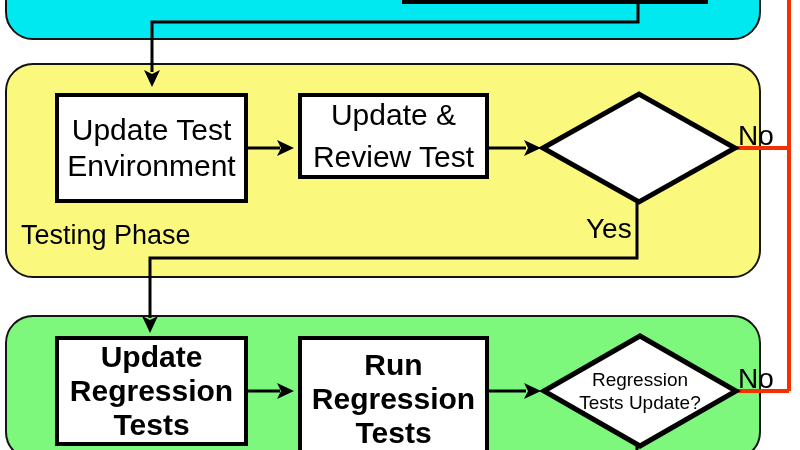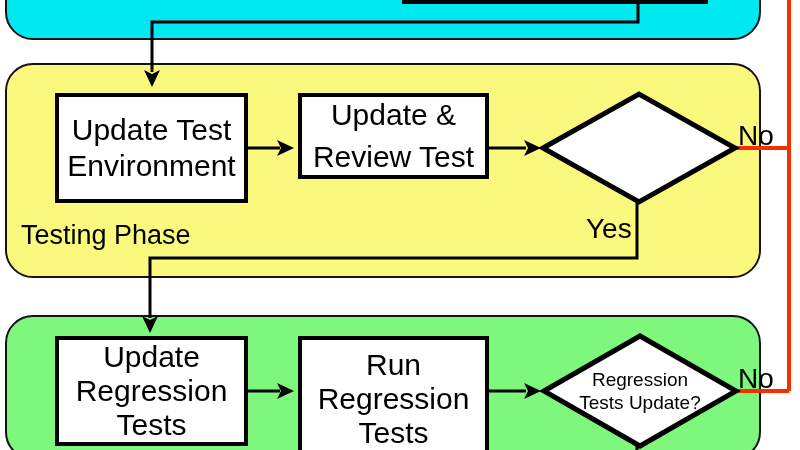--- a/index.html
+++ b/index.html
@@ -13,21 +13,21 @@
   }
   .phase-top{left:5px;top:-62px;width:756px;height:102px;background:#00e8f0;z-index:1;}
   .phase-testing{left:5px;top:63px;width:756px;height:215px;background:#faf87d;z-index:1;}
   .phase-regression{left:5px;top:315px;width:756px;height:145px;background:#7df87d;z-index:1;}
   #flow-svg{position:absolute;left:0;top:0;width:800px;height:450px;z-index:2;}
   .node{
     position:absolute;background:#ffffff;border:4px solid #000;z-index:3;
     display:flex;flex-direction:column;align-items:center;justify-content:center;
     text-align:center;font-size:30px;line-height:36px;white-space:nowrap;
   }
-  .node-3line{line-height:34px;}
+  .node-3line{line-height:34px;font-weight:bold;}
   .node-b1{left:55px;top:93px;width:193px;height:110px;}
   .node-b2{left:298px;top:93px;width:191px;height:86px;justify-content:space-between;}
   .node-b3{left:55px;top:336px;width:193px;height:110px;}
   .node-b4{left:298px;top:336px;width:191px;height:126px;}
   .node-cut{left:402px;top:-62px;width:306px;height:66px;border-width:5px;z-index:3;}
   .decision-label{
     position:absolute;z-index:3;display:flex;flex-direction:column;align-items:center;
     justify-content:center;text-align:center;font-size:19px;line-height:23px;white-space:nowrap;
   }
   .decision-system{left:543px;top:94px;width:192px;height:108px;}

